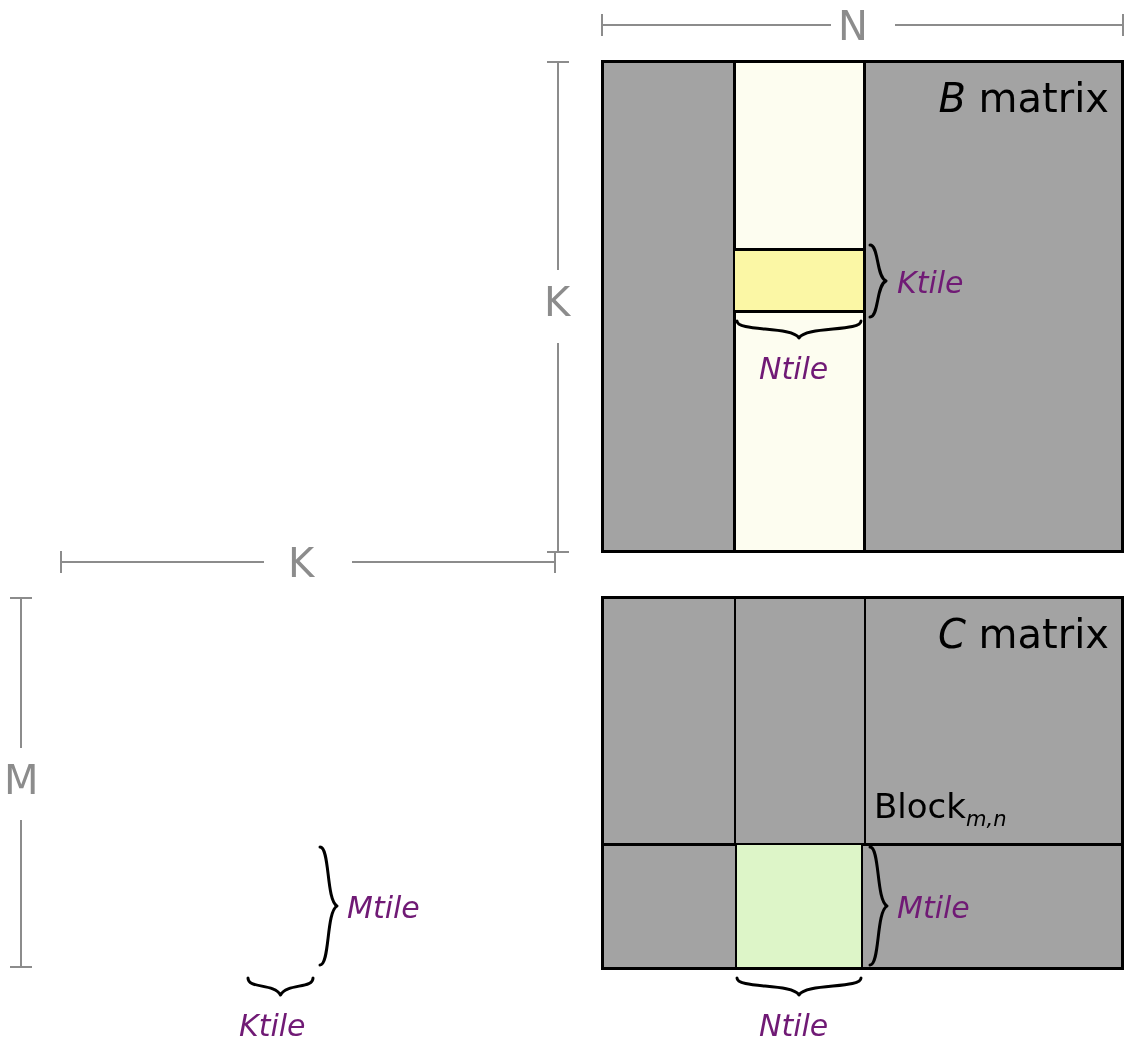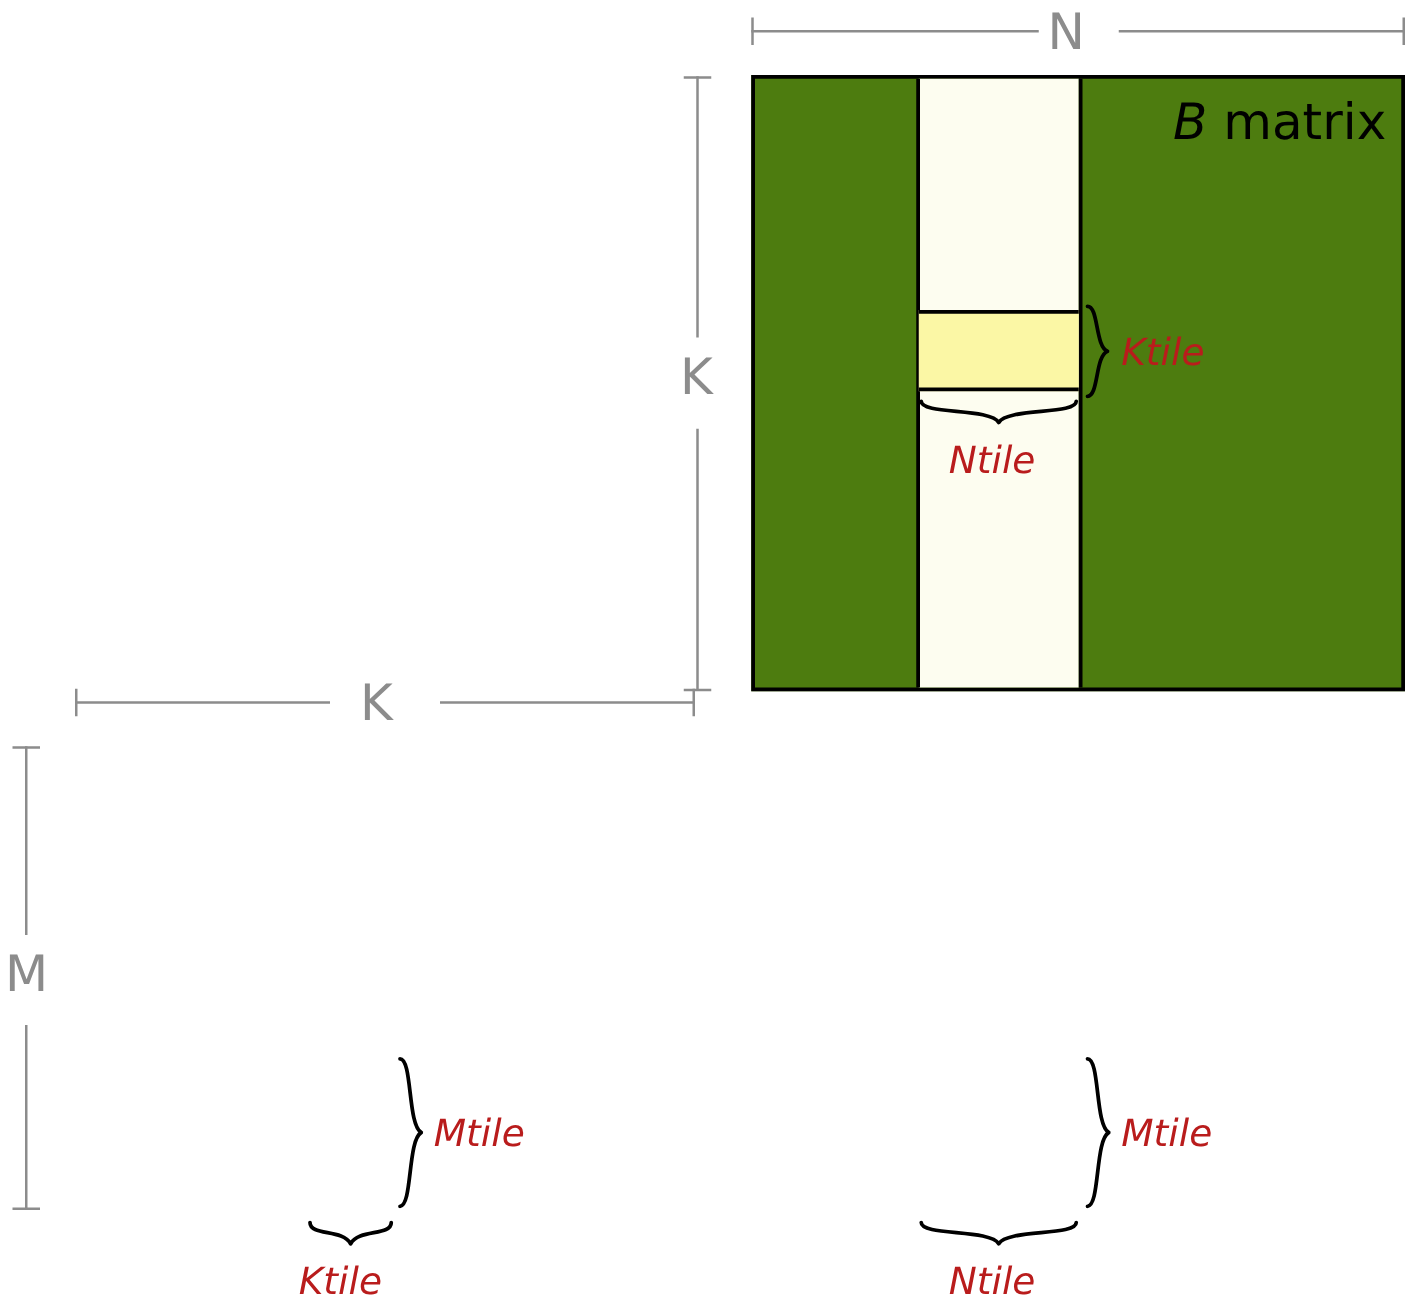--- a/index.html
+++ b/index.html
@@ -14,21 +14,21 @@
     position: relative;
     width: 1140px;
     height: 1050px;
     background: #ffffff;
     overflow: hidden;
   }
   .matrix-box {
     position: absolute;
     box-sizing: border-box;
     border: 3px solid #000000;
-    background: #4d7c0f;
+    background: #a3a3a3;
   }
   .matrix-label {
     position: absolute;
     font-size: 40px;
     color: #000000;
     white-space: nowrap;
     text-align: right;
   }
   .matrix-label .mvar {
     font-style: italic;
@@ -74,21 +74,21 @@
     position: absolute;
     font-size: 40px;
     color: #8c8c8c;
     line-height: 1;
     white-space: nowrap;
   }
   .brace-label {
     position: absolute;
     font-size: 30px;
     font-style: italic;
-    color: #b91c1c;
+    color: #701a75;
     white-space: nowrap;
   }
   .brace-svg {
     position: absolute;
   }
   .brace-svg path {
     fill: none;
     stroke: #000000;
     stroke-width: 3;
     stroke-linecap: round;
@@ -168,20 +168,33 @@
   <svg class="brace-svg" style="left:316px; top:845px;" width="30" height="122" viewBox="0 0 30 122">
     <path d="M4 2 C14 2, 10 55, 21 61 C10 67, 14 120, 4 120"></path>
   </svg>
   <div class="brace-label" style="left:347px; top:890px;">Mtile</div>
 
   <svg class="brace-svg" style="left:246px; top:975px;" width="69" height="26" viewBox="0 0 69 26">
     <path d="M2 3 C2 14, 28 8, 34.5 20 C41 8, 67 14, 67 3"></path>
   </svg>
   <div class="brace-label" style="left:239px; top:1008px;">Ktile</div>
 
+  <div class="matrix-box" style="left:601px; top:596px; width:523px; height:374px;">
+
+    <div class="col-divider" style="left:130px; top:0px; width:2px; height:244px;"></div>
+    <div class="col-divider" style="left:260px; top:0px; width:2px; height:244px;"></div>
+
+    <div class="row-divider" style="left:0px; top:244px; width:517px; height:3px;"></div>
+
+    <div class="tile" style="left:131px; top:246px; width:128px; height:122px; background:#ddf5c8; border-left:2px solid #000; border-right:2px solid #000;"></div>
+
+    <div class="matrix-label" style="right:12px; top:12px;"><span class="mvar">C</span> <span>matrix</span></div>
+
+    <div class="block-label" style="left:270px; top:187px;"><span>Block</span><sub>m,n</sub></div>
+  </div>
 
   <svg class="brace-svg" style="left:866px; top:845px;" width="30" height="122" viewBox="0 0 30 122">
     <path d="M4 2 C14 2, 10 55, 21 61 C10 67, 14 120, 4 120"></path>
   </svg>
   <div class="brace-label" style="left:897px; top:890px;">Mtile</div>
 
   <svg class="brace-svg" style="left:735px; top:975px;" width="128" height="26" viewBox="0 0 128 26">
     <path d="M2 3 C2 14, 57 8, 64 20 C71 8, 126 14, 126 3"></path>
   </svg>
   <div class="brace-label" style="left:759px; top:1008px;">Ntile</div>

